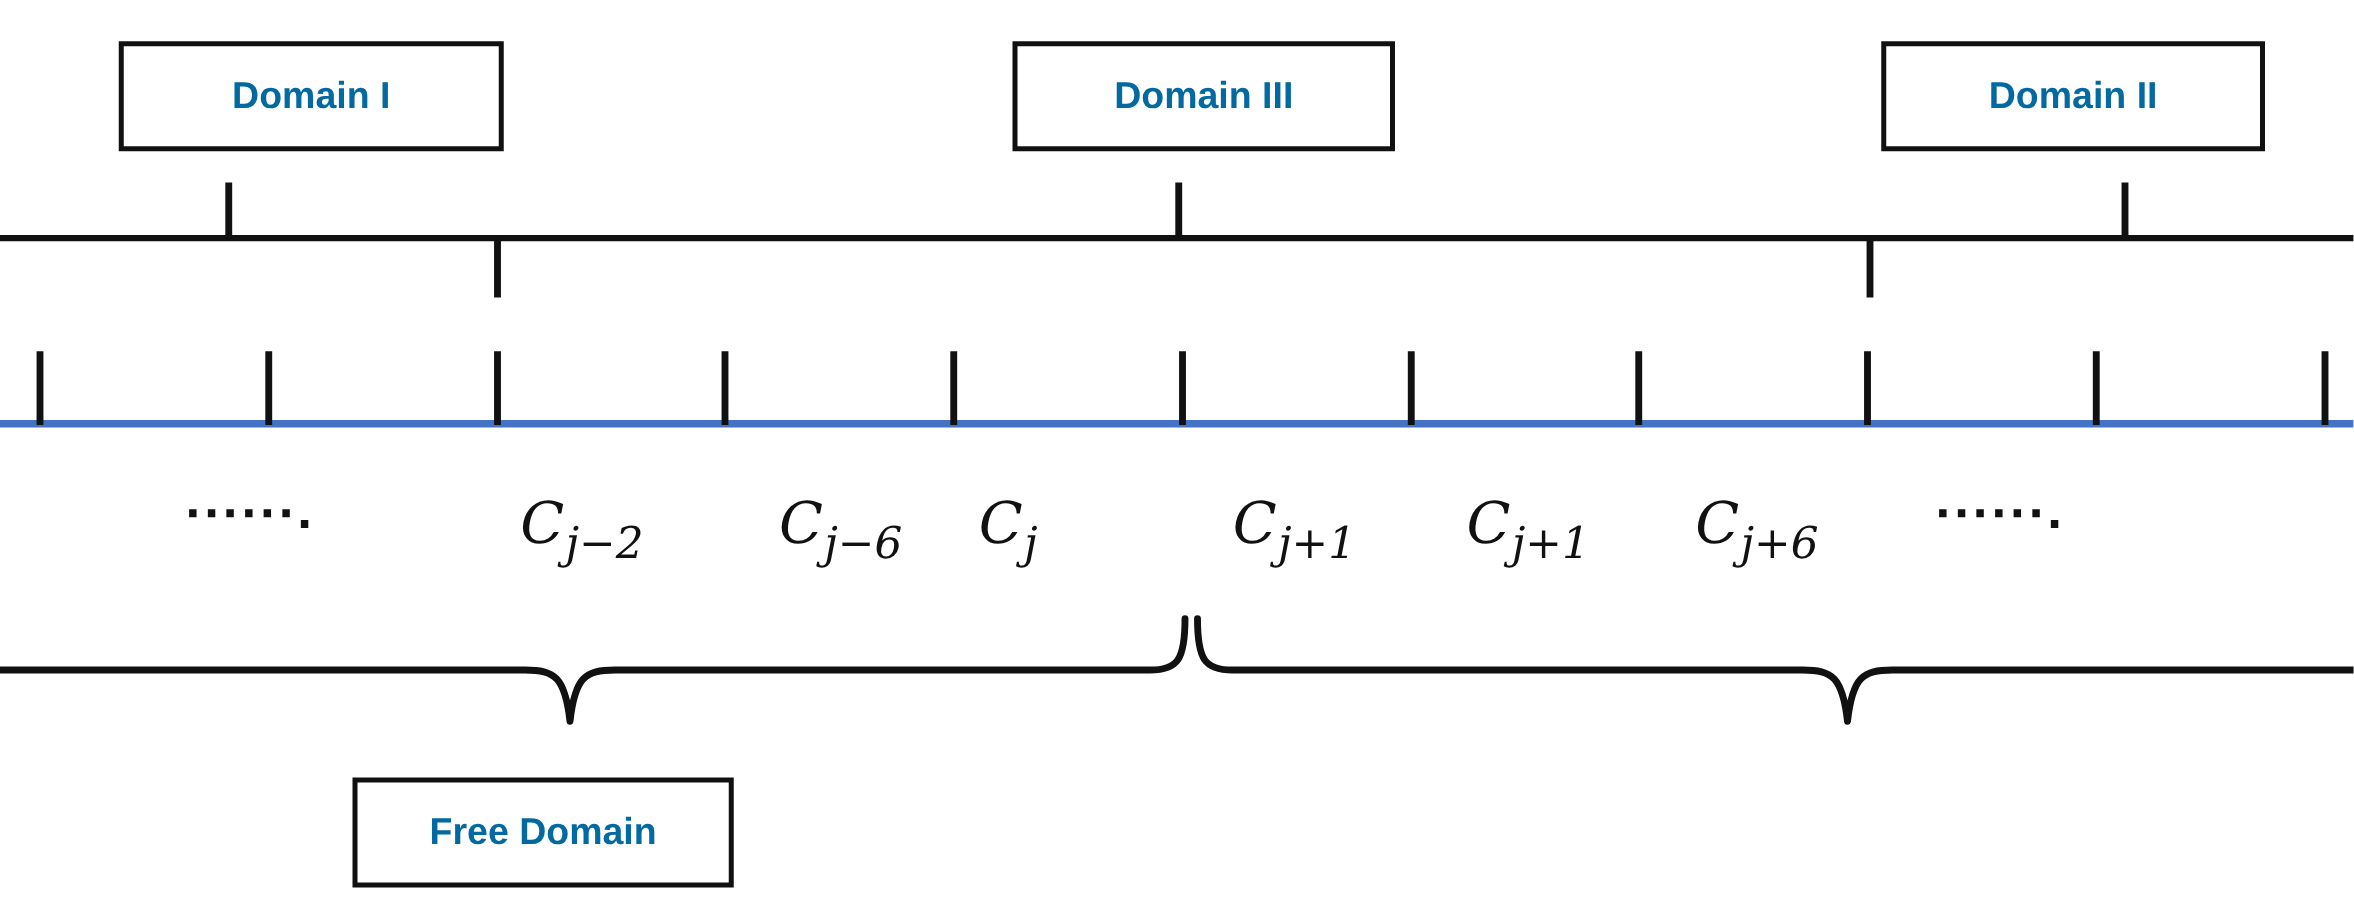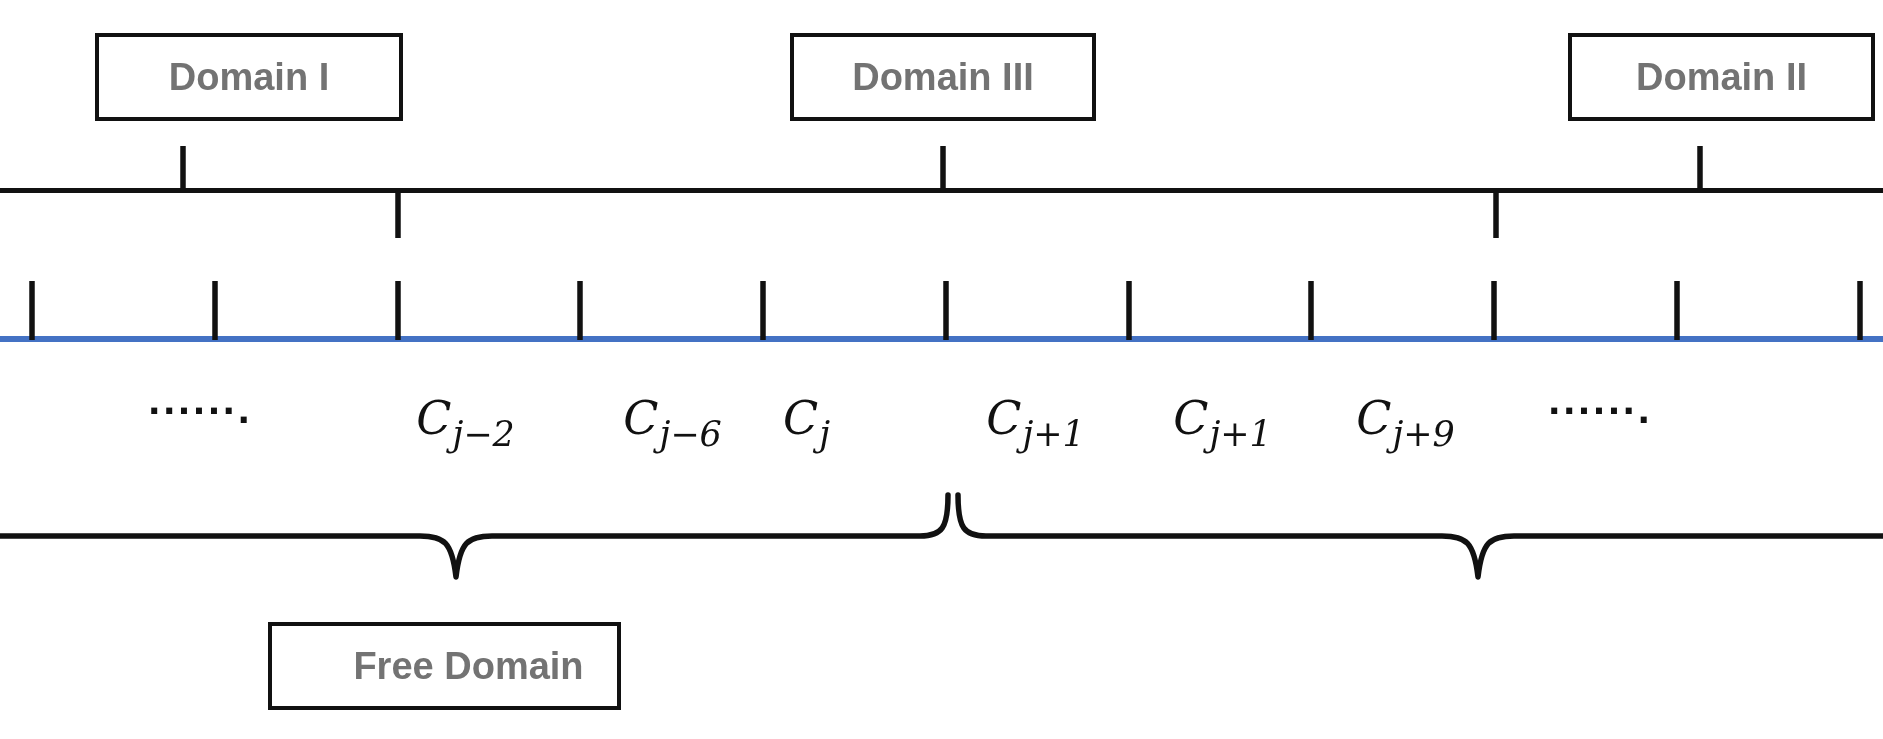--- a/index.html
+++ b/index.html
@@ -9,28 +9,28 @@
     background:#ffffff;
     overflow:hidden;
     font-family:"Liberation Sans",sans-serif;
   }
   .canvas svg{position:absolute;left:0;top:0;}
   .titled-box{
     position:absolute;
     border:4px solid #111111;
     background:#ffffff;
     display:flex;align-items:center;justify-content:center;
-    font-weight:bold;font-size:38px;color:#737373;
+    font-weight:bold;font-size:30px;color:#0369a1;
     font-family:"Liberation Sans",sans-serif;
     white-space:nowrap;
   }
   .box-d1{left:95px;top:33px;width:300px;height:80px;}
-  .box-d3{left:790px;top:33px;width:298px;height:80px;text-align:right;}
-  .box-d2{left:1568px;top:33px;width:299px;height:80px;}
-  .box-free{left:268px;top:622px;width:297px;height:80px;padding-left:48px;}
+  .box-d3{left:810px;top:33px;width:298px;height:80px;text-align:right;}
+  .box-d2{left:1505px;top:33px;width:299px;height:80px;}
+  .box-free{left:282px;top:622px;width:297px;height:80px;}
   .box-cong{left:962px;top:622px;width:440px;height:80px;}
   .cell-label{
     position:absolute;top:383px;height:70px;
     transform:translateX(-50%);
     color:#111111;white-space:nowrap;
     font-family:"DejaVu Serif","Liberation Serif",serif;
     font-style:italic;font-size:46px;line-height:70px;
   }
   .cell-label .sub{
     font-size:35px;
@@ -92,21 +92,21 @@
     <span>Domain II</span>
   </div>
 
   <div id="cell-labels">
       <div class="dots-label" style="left: 200px;">······.</div>
       <div class="cell-label" style="left: 465px;"><span>C</span><span class="sub">j−2</span></div>
       <div class="cell-label" style="left: 672px;"><span>C</span><span class="sub">j−6</span></div>
       <div class="cell-label" style="left: 806px;"><span>C</span><span class="sub">j</span></div>
       <div class="cell-label" style="left: 1035px;"><span>C</span><span class="sub">j+1</span></div>
       <div class="cell-label" style="left: 1222px;"><span>C</span><span class="sub">j+1</span></div>
-      <div class="cell-label" style="left: 1405px;"><span>C</span><span class="sub">j+9</span></div>
+      <div class="cell-label" style="left: 1405px;"><span>C</span><span class="sub">j+6</span></div>
       <div class="dots-label" style="left: 1600px;">······.</div>
     </div>
 
   <div class="titled-box box-free">
     <span>Free Domain</span>
   </div>
 
 </div>
 
 </body></html>

